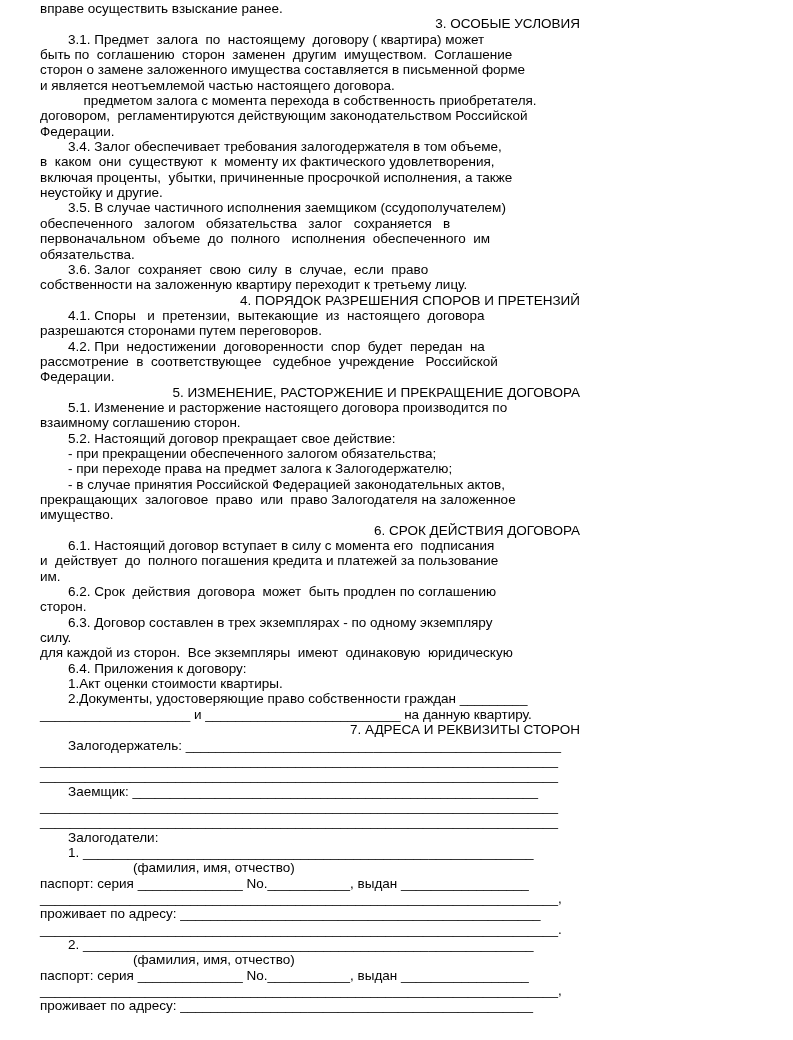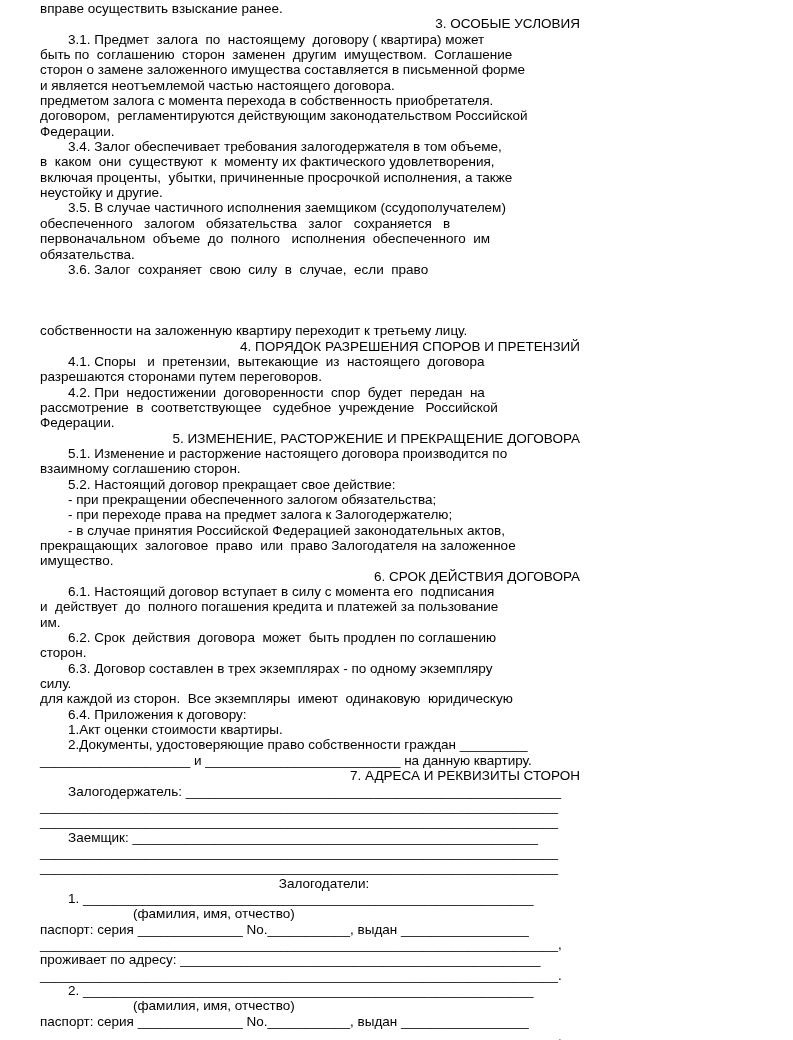--- a/index.html
+++ b/index.html
@@ -36,33 +36,33 @@
 </head>
 <body>
 
 <main class="doc" id="doc" aria-label="contract text page" style="color: rgb(0, 0, 0);">
     <div class="line" style="padding-left: 0px;">вправе осуществить взыскание ранее.</div>
     <div class="line heading" style="padding-left: 135px;">3. ОСОБЫЕ УСЛОВИЯ</div>
     <div class="line" style="padding-left: 28px;">3.1. Предмет  залога  по  настоящему  договору ( квартира) может</div>
     <div class="line" style="padding-left: 0px;">быть по  соглашению  сторон  заменен  другим  имуществом.  Соглашение</div>
     <div class="line" style="padding-left: 0px;">сторон о замене заложенного имущества составляется в письменной форме</div>
     <div class="line" style="padding-left: 0px;">и является неотъемлемой частью настоящего договора.</div>
-    <div class="line" style="padding-left: 0px;">предметом залога с момента перехода в собственность приобретателя.</div>
+    <div class="line" style="padding-left: 0px; text-align: center;">предметом залога с момента перехода в собственность приобретателя.</div>
     <div class="line" style="padding-left: 0px;">договором,  регламентируются действующим законодательством Российской</div>
     <div class="line" style="padding-left: 0px;">Федерации.</div>
     <div class="line" style="padding-left: 28px;">3.4. Залог обеспечивает требования залогодержателя в том объеме,</div>
     <div class="line" style="padding-left: 0px;">в  каком  они  существуют  к  моменту их фактического удовлетворения,</div>
     <div class="line" style="padding-left: 0px;">включая проценты,  убытки, причиненные просрочкой исполнения, а также</div>
     <div class="line" style="padding-left: 0px;">неустойку и другие.</div>
     <div class="line" style="padding-left: 28px;">3.5. В случае частичного исполнения заемщиком (ссудополучателем)</div>
     <div class="line" style="padding-left: 0px;">обеспеченного   залогом   обязательства   залог   сохраняется   в</div>
     <div class="line" style="padding-left: 0px;">первоначальном  объеме  до  полного   исполнения  обеспеченного  им</div>
     <div class="line" style="padding-left: 0px;">обязательства.</div>
     <div class="line" style="padding-left: 28px;">3.6. Залог  сохраняет  свою  силу  в  случае,  если  право</div>
-    <div class="line" style="padding-left: 0px; margin-top: 46px;">собственности на заложенную квартиру переходит к третьему лицу.</div>
+    <div class="line" style="padding-left: 0px;">собственности на заложенную квартиру переходит к третьему лицу.</div>
     <div class="line heading" style="padding-left: 65px;">4. ПОРЯДОК РАЗРЕШЕНИЯ СПОРОВ И ПРЕТЕНЗИЙ</div>
     <div class="line" style="padding-left: 28px;">4.1. Споры   и  претензии,  вытекающие  из  настоящего  договора</div>
     <div class="line" style="padding-left: 0px;">разрешаются сторонами путем переговоров.</div>
     <div class="line" style="padding-left: 28px;">4.2. При  недостижении  договоренности  спор  будет  передан  на</div>
     <div class="line" style="padding-left: 0px;">рассмотрение  в  соответствующее   судебное  учреждение   Российской</div>
     <div class="line" style="padding-left: 0px;">Федерации.</div>
     <div class="line heading" style="padding-left: 48px;">5. ИЗМЕНЕНИЕ, РАСТОРЖЕНИЕ И ПРЕКРАЩЕНИЕ ДОГОВОРА</div>
     <div class="line" style="padding-left: 28px;">5.1. Изменение и расторжение настоящего договора производится по</div>
     <div class="line" style="padding-left: 0px;">взаимному соглашению сторон.</div>
     <div class="line" style="padding-left: 28px;">5.2. Настоящий договор прекращает свое действие:</div>
@@ -84,21 +84,21 @@
     <div class="line" style="padding-left: 28px;">1.Акт оценки стоимости квартиры.</div>
     <div class="line" style="padding-left: 28px;">2.Документы, удостоверяющие право собственности граждан _________</div>
     <div class="line" style="padding-left: 0px;">____________________ и __________________________ на данную квартиру.</div>
     <div class="line heading" style="padding-left: 75px;">7. АДРЕСА И РЕКВИЗИТЫ СТОРОН</div>
     <div class="line" style="padding-left: 28px;">Залогодержатель: __________________________________________________</div>
     <div class="line" style="padding-left: 0px;">_____________________________________________________________________</div>
     <div class="line" style="padding-left: 0px;">_____________________________________________________________________</div>
     <div class="line" style="padding-left: 28px;">Заемщик: ______________________________________________________</div>
     <div class="line" style="padding-left: 0px;">_____________________________________________________________________</div>
     <div class="line" style="padding-left: 0px;">_____________________________________________________________________</div>
-    <div class="line" style="padding-left: 28px; text-align: center;">Залогодатели:</div>
+    <div class="line" style="padding-left: 28px;">Залогодатели:</div>
     <div class="line" style="padding-left: 28px;">1. ____________________________________________________________</div>
     <div class="line" style="padding-left: 93px;">(фамилия, имя, отчество)</div>
     <div class="line" style="padding-left: 0px;">паспорт: серия ______________ No.___________, выдан _________________</div>
     <div class="line" style="padding-left: 0px;">_____________________________________________________________________,</div>
     <div class="line" style="padding-left: 0px;">проживает по адресу: ________________________________________________</div>
     <div class="line" style="padding-left: 0px;">_____________________________________________________________________.</div>
     <div class="line" style="padding-left: 28px;">2. ____________________________________________________________</div>
     <div class="line" style="padding-left: 93px;">(фамилия, имя, отчество)</div>
     <div class="line" style="padding-left: 0px;">паспорт: серия ______________ No.___________, выдан _________________</div>
     <div class="line" style="padding-left: 0px;">_____________________________________________________________________,</div>

